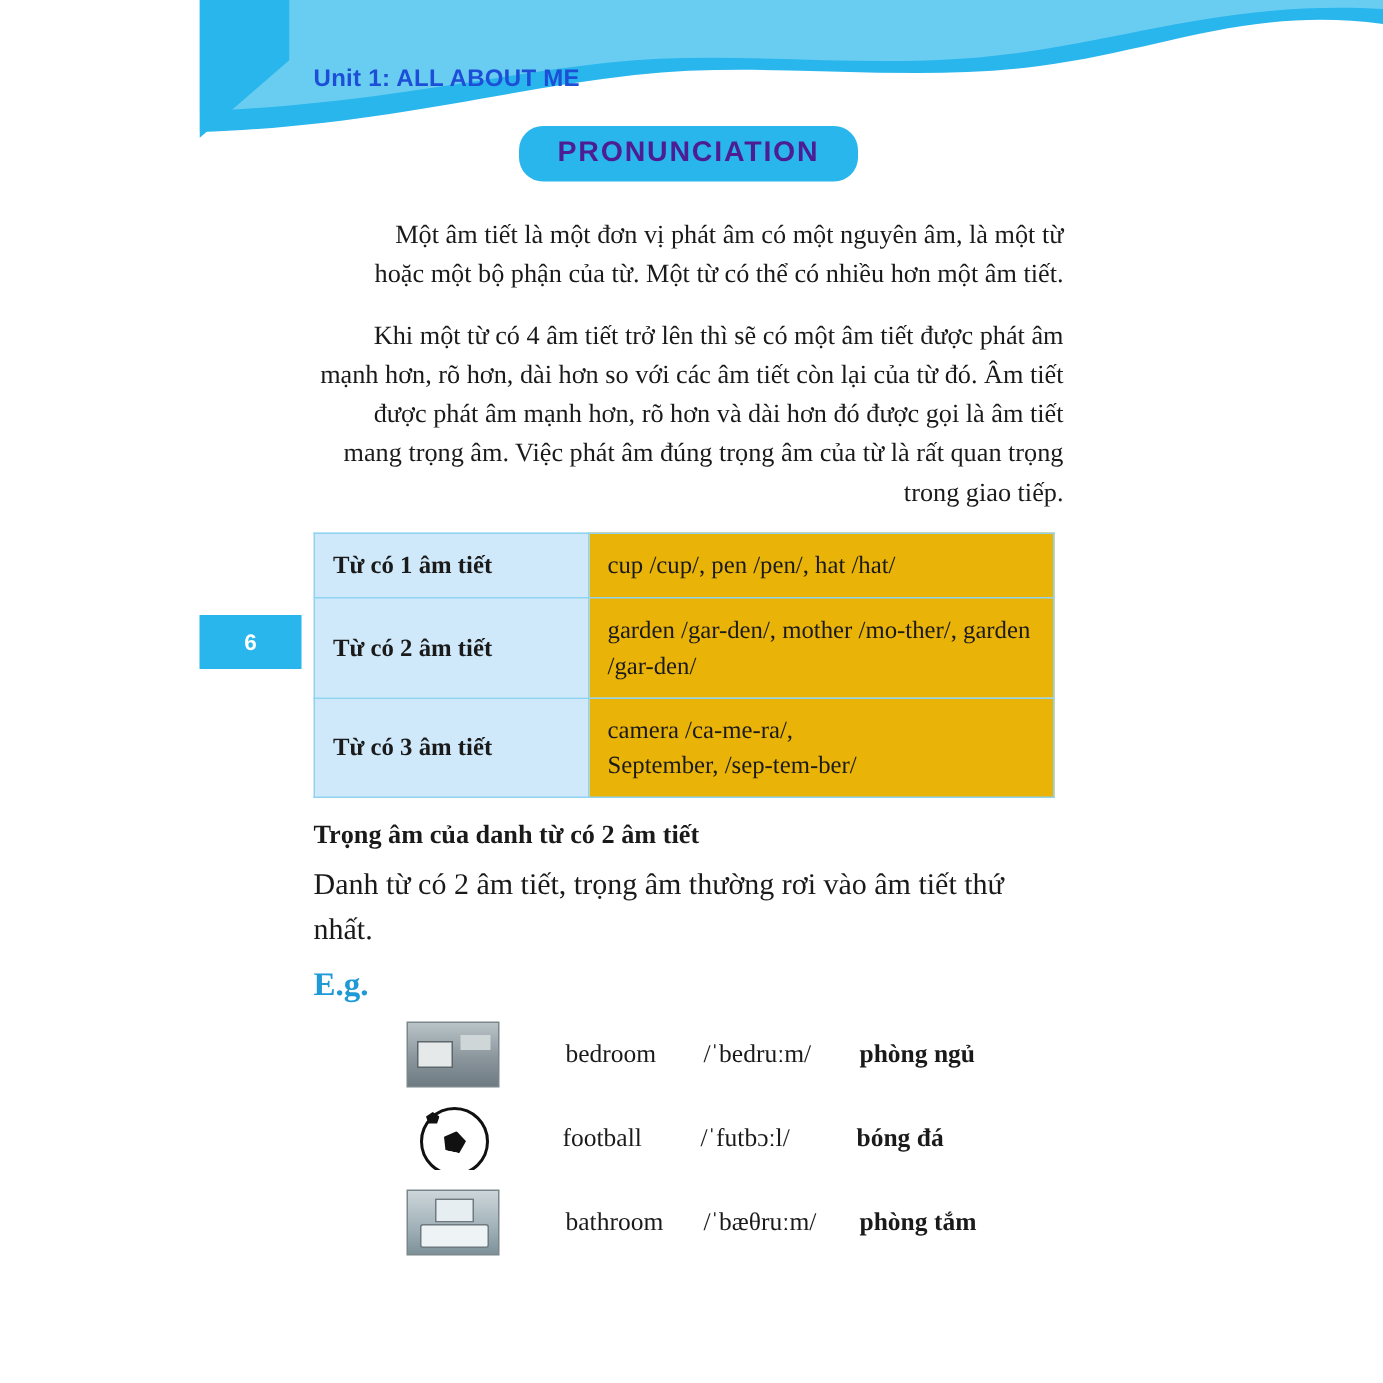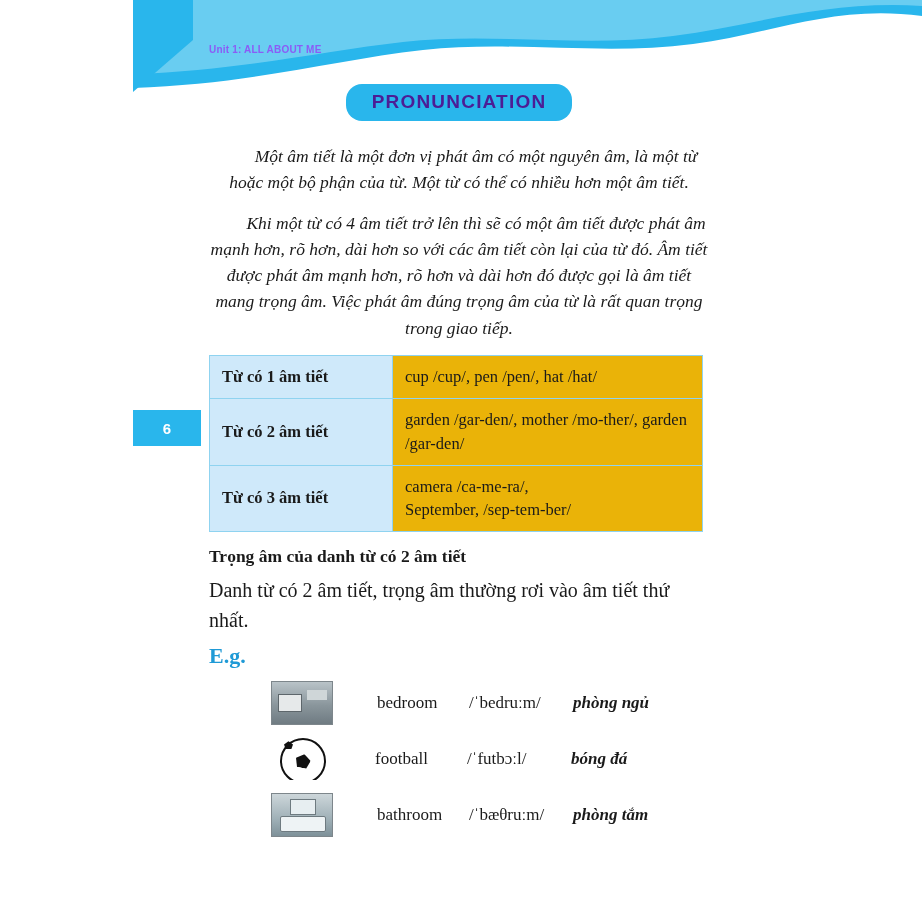--- a/index.html
+++ b/index.html
@@ -48,22 +48,22 @@
     align-items: center;
     justify-content: center;
   }
 
   .unit-label {
     position: absolute;
     left: 209px;
     top: 44px;
     font-family: "Liberation Sans", sans-serif;
     font-weight: bold;
-    font-size: 10px;
-    color: #8b5cf6;
+    font-size: 16px;
+    color: #1d4ed8;
     letter-spacing: 0.2px;
   }
 
   
   .content {
     position: absolute;
     left: 209px;
     top: 84px;
     width: 500px;
   }
@@ -83,22 +83,21 @@
     padding: 7px 26px 8px 26px;
     border-radius: 16px;
     text-align: center;
   }
 
   p.para {
     margin: 0 0 14px 0;
     font-size: 17.5px;
     line-height: 1.5;
     text-indent: 34px;
-    text-align: center;
-    font-style: italic;
+    text-align: right;
   }
 
   
   table.syl-table {
     border-collapse: collapse;
     width: 494px;
     margin: 6px 0 14px 0;
     table-layout: fixed;
   }
   table.syl-table td {
@@ -161,21 +160,20 @@
     flex: 0 0 92px;
     font-size: 17px;
   }
   .ex-ipa {
     width: 104px;
     flex: 0 0 104px;
     font-size: 17px;
   }
   .ex-vi {
     font-size: 17px;
-    font-style: italic;
     font-weight: bold;
   }
 
   
   .img-bedroom {
     background: linear-gradient(#b9c3c8, #8a969c 55%, #6f7b82);
     border: 1px solid #7d868b;
   }
   .img-bedroom::before {
     content: "";

